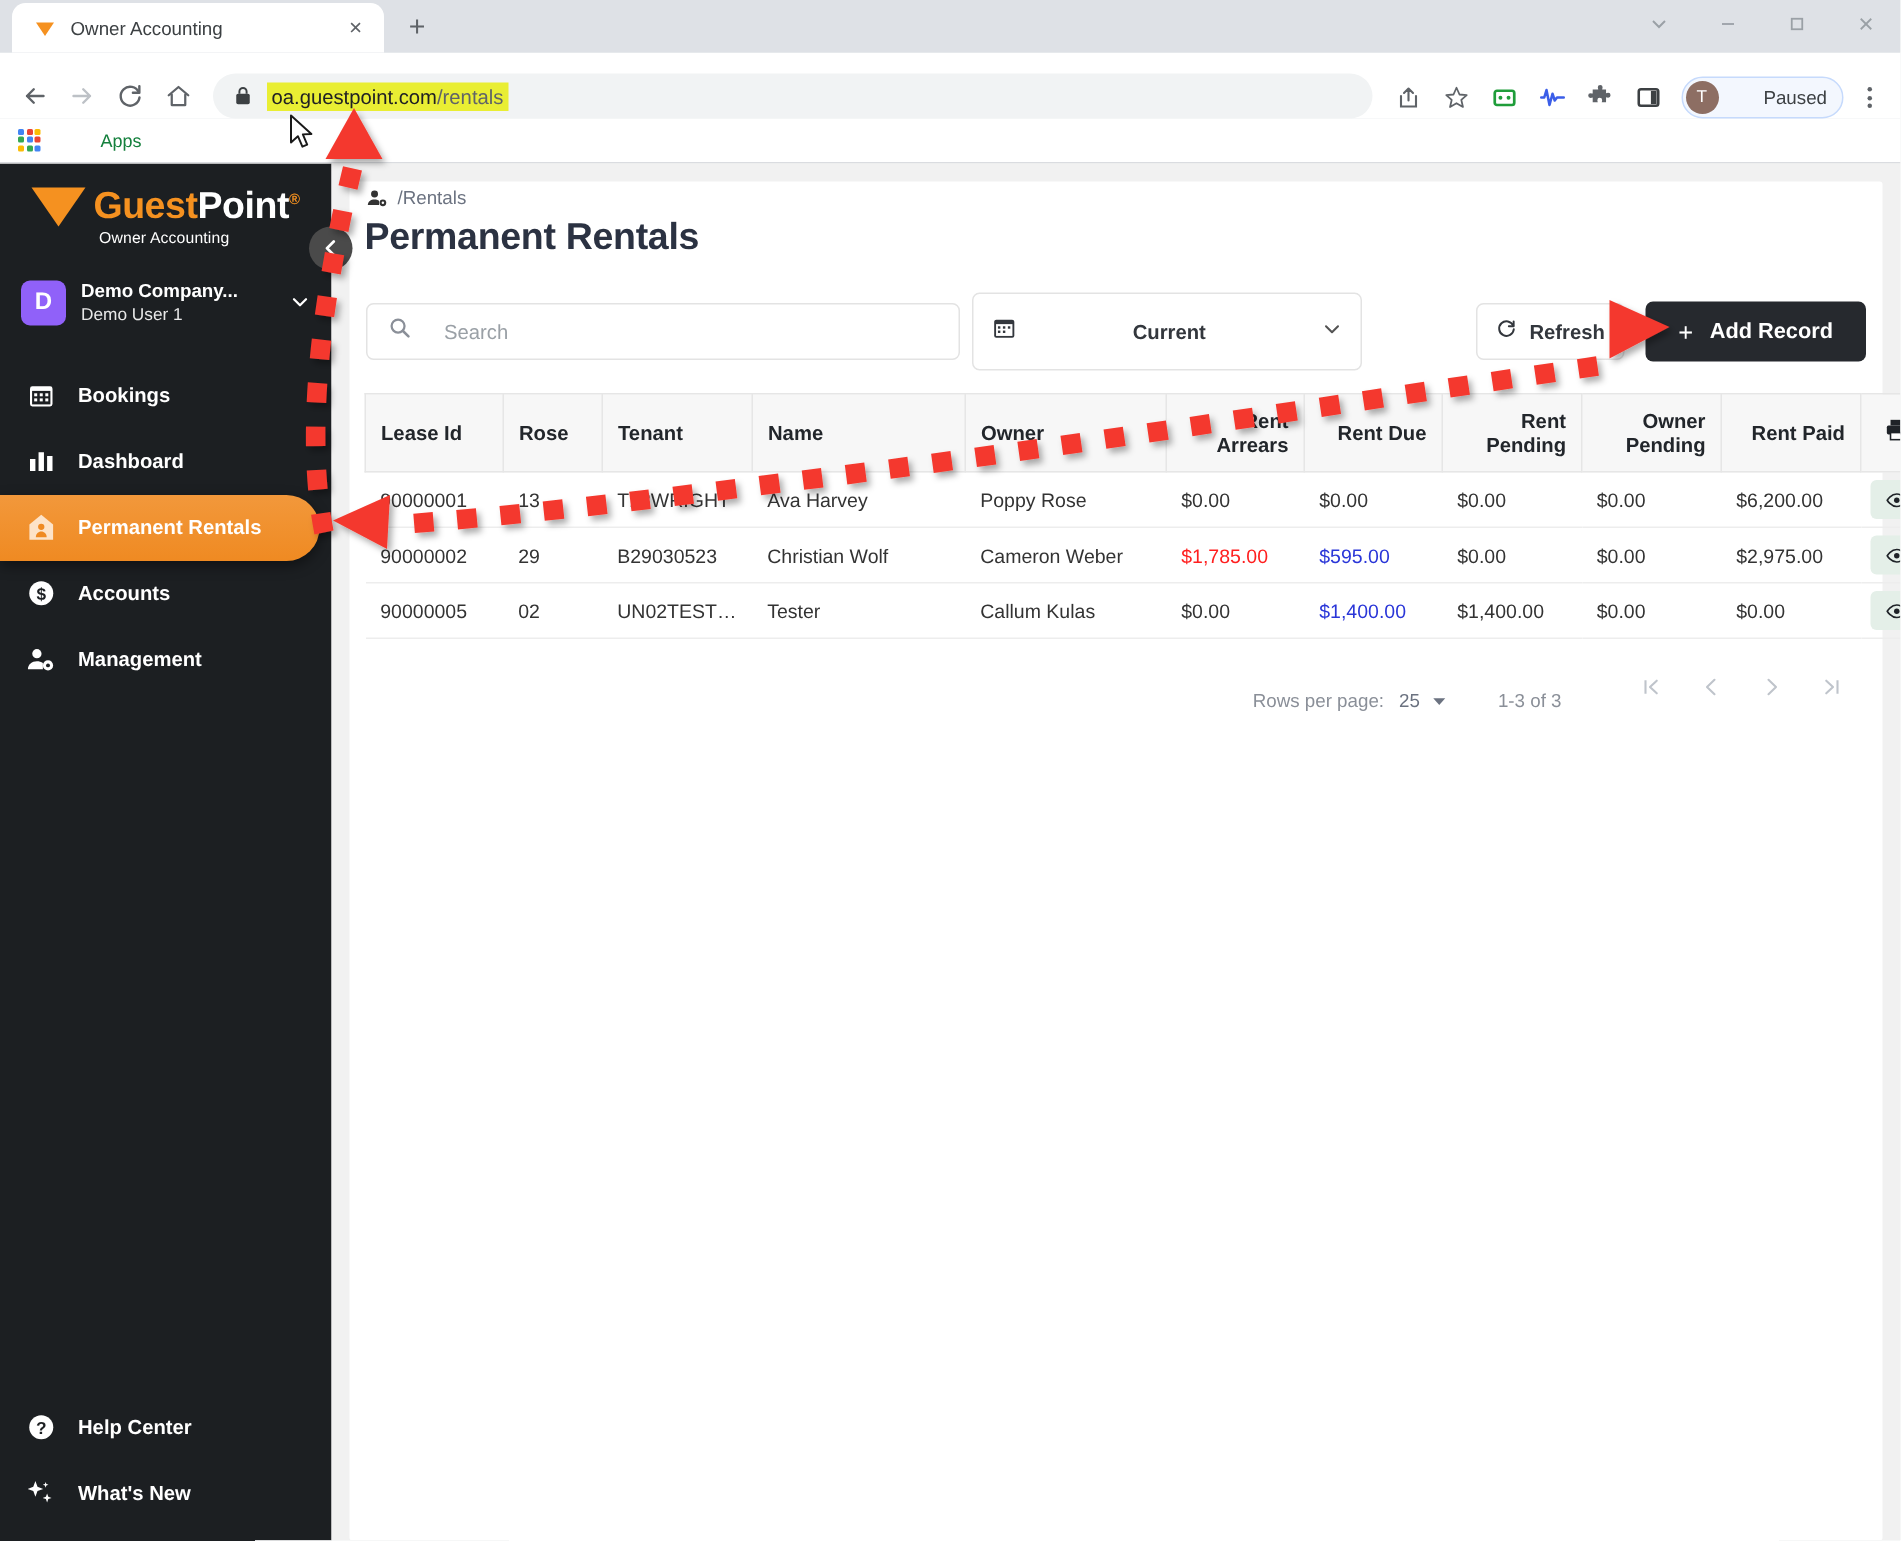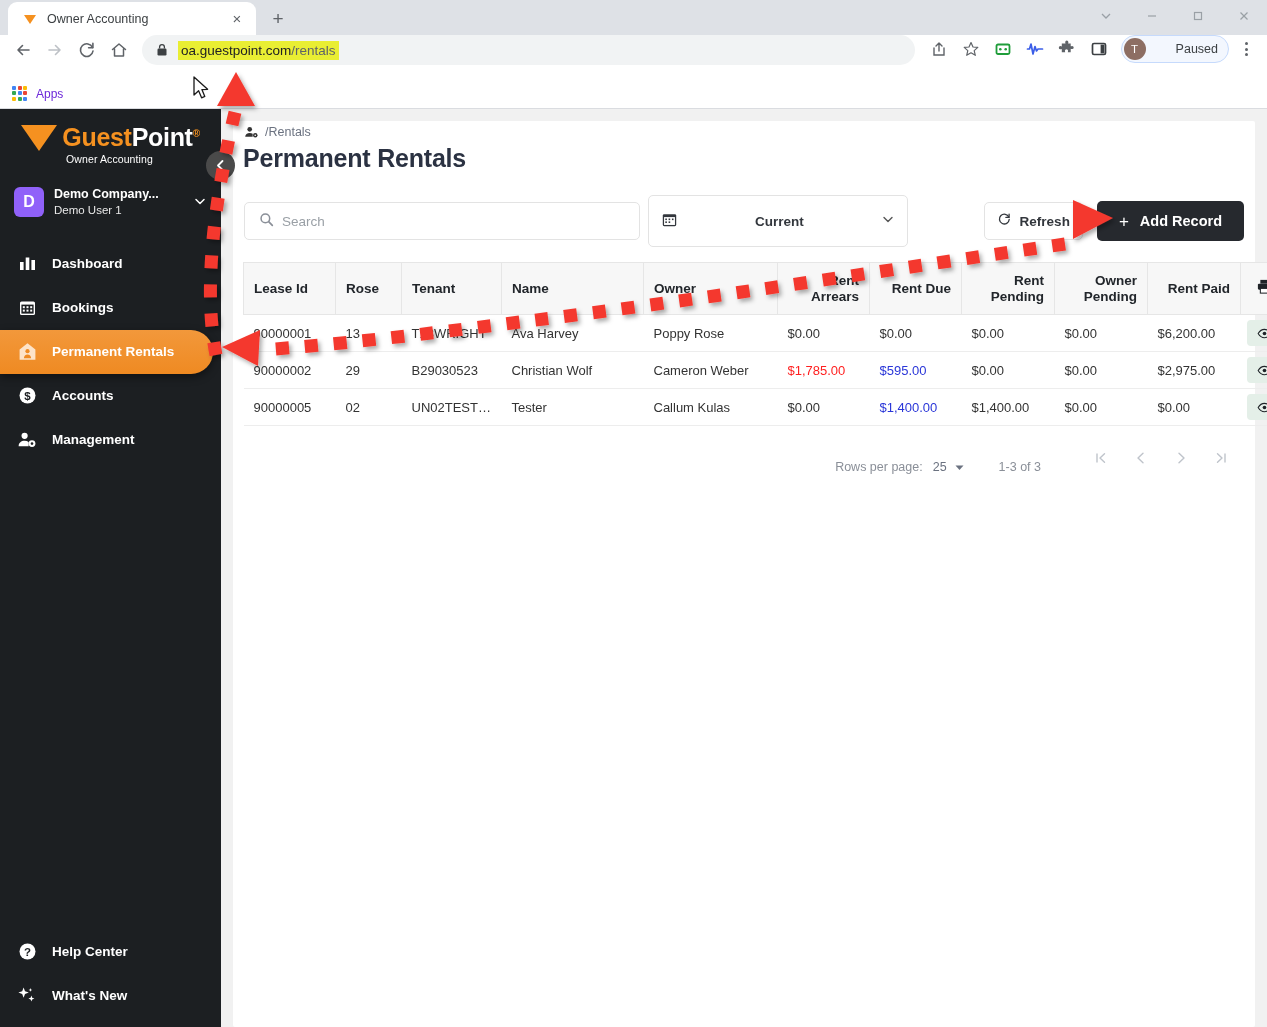--- a/index.html
+++ b/index.html
@@ -34,21 +34,21 @@
     width: 28px; height: 28px; margin-left: 8px; margin-bottom: 3px;
     display: flex; align-items: center; justify-content: center;
     color: #5f6368; font-size: 19px; line-height: 1;
   }
   .wincontrols {
     position: absolute; right: 0; top: 0; height: 32px; display: flex; align-items: center;
   }
   .wc { width: 46px; height: 32px; display: flex; align-items: center; justify-content: center; color:#9aa0a6; }
 
   .toolbar {
-    height: 44px; background: #fff; display: flex; align-items: flex-start;
+    height: 44px; background: #fff; display: flex; align-items: flex-end;
     padding: 0 8px; gap: 2px;
   }
   .navbtn { width: 30px; height: 30px; display:flex; align-items:center; justify-content:center; color:#5f6368; }
   .navbtn.disabled { color: #bdc1c6; }
   .omnibox {
     flex: 1; height: 30px; background: #f1f3f4; border-radius: 16px;
     display: flex; align-items: center; padding: 0 14px; gap: 10px; margin: 0 6px;
     position: relative;
   }
   .omnibox .lock { width: 12px; height: 14px; flex: none; }
@@ -66,21 +66,21 @@
   .kebab { width: 26px; display:flex; flex-direction:column; align-items:center; gap:2.5px; }
   .kebab i { width: 3px; height: 3px; border-radius: 50%; background: #5f6368; display:block; }
 
   .bookmarkbar {
     height: 30px; background: #fff; display: flex; align-items: center; padding: 0 12px; gap: 8px;
     border-bottom: 1px solid #dadce0;
   }
   .apps-grid { width: 16px; height: 16px; display: grid; grid-template-columns: repeat(3, 4px);
                grid-template-rows: repeat(3, 4px); gap: 1.5px; }
   .apps-grid i { display:block; width:4px; height:4px; border-radius:1px; }
-  .bm-label { font-size: 12px; color: #6d28d9; }
+  .bm-label { font-size: 12px; color: #15803d; margin-left: 31px; }
 
   
   .viewport {
     position: absolute; left: 0; top: 109px; width: 1267px; height: 918px;
     background: #f1f1f1; display: flex; overflow: hidden;
   }
 
   
   .sidebar {
     width: 221px; background: #1c1f22; color: #fff; flex: none;
@@ -139,21 +139,21 @@
   .page-card { background: #fff; height: 100%; border-radius: 2px; padding: 0 10px; }
 
   .breadcrumb { display: flex; align-items: center; gap: 6px; padding: 3px 0 0 0; }
   .bc-icon { width: 16px; height: 16px; display:flex; align-items:center; justify-content:center; color:#333; }
   .bc-text { font-size: 12.5px; color: #6b7280; }
   .page-title { font-size: 25px; font-weight: 700; color: #2b3242; margin: 4px 0 0 0; letter-spacing: -.2px; }
 
   .toolbar-row { display: flex; align-items: center; gap: 8px; margin-top: 22px; padding: 0 1px; }
   .search-box {
     flex: 0 0 396px; height: 38px; border: 1px solid #e3e3e3; border-radius: 5px;
-    display: flex; align-items: center; gap: 8px; padding: 0 14px; background: #fff;
+    display: flex; align-items: center; gap: 22px; padding: 0 14px; background: #fff;
   }
   .search-box input {
     border: none; outline: none; flex: 1; font-size: 13.5px; color: #333;
     font-family: "Liberation Sans", sans-serif; background: transparent;
   }
   .search-box input::placeholder { color: #9aa0a6; }
   .period-select {
     flex: 0 0 260px; height: 52px; border: 1px solid #e3e3e3; border-radius: 5px;
     display: flex; align-items: center; padding: 0 12px; background: #fff;
   }
@@ -363,41 +363,41 @@
           <svg width="14" height="14" viewBox="0 0 14 14">
               <polyline points="3,5.5 7,9.5 11,5.5" fill="none" stroke="#fff" stroke-width="1.5" stroke-linecap="round" stroke-linejoin="round"></polyline>
             </svg>
         </span>
       </div>
 
       <div class="nav">
         <div class="nav-item">
           <span class="nav-icon">
             <svg width="19" height="19" viewBox="0 0 19 19">
-                <rect x="2" y="8" width="3.6" height="8" fill="#fff"></rect>
-                <rect x="7.7" y="3.5" width="3.6" height="12.5" fill="#fff"></rect>
-                <rect x="13.4" y="6" width="3.6" height="10" fill="#fff"></rect>
-              </svg>
-          </span>
-          <span>Dashboard</span>
-        </div>
-        <div class="nav-item">
-          <span class="nav-icon">
-            <svg width="19" height="19" viewBox="0 0 19 19">
                 <rect x="2" y="3.5" width="15" height="13.5" rx="1.6" fill="#fff"></rect>
                 <rect x="3.4" y="6.6" width="12.2" height="9" fill="#1c1f22"></rect>
                 <rect x="4.8" y="8.2" width="2" height="2" fill="#fff"></rect>
                 <rect x="8.5" y="8.2" width="2" height="2" fill="#fff"></rect>
                 <rect x="12.2" y="8.2" width="2" height="2" fill="#fff"></rect>
                 <rect x="4.8" y="11.6" width="2" height="2" fill="#fff"></rect>
                 <rect x="8.5" y="11.6" width="2" height="2" fill="#fff"></rect>
                 <rect x="12.2" y="11.6" width="2" height="2" fill="#fff"></rect>
               </svg>
           </span>
           <span>Bookings</span>
+        </div>
+        <div class="nav-item">
+          <span class="nav-icon">
+            <svg width="19" height="19" viewBox="0 0 19 19">
+                <rect x="2" y="8" width="3.6" height="8" fill="#fff"></rect>
+                <rect x="7.7" y="3.5" width="3.6" height="12.5" fill="#fff"></rect>
+                <rect x="13.4" y="6" width="3.6" height="10" fill="#fff"></rect>
+              </svg>
+          </span>
+          <span>Dashboard</span>
         </div>
         <div class="nav-item active">
           <span class="nav-icon">
             <svg width="21" height="21" viewBox="0 0 21 21">
                 <path d="M10.5 2.2 2.6 8.6v10.2h15.8V8.6z" fill="#fde3c8"></path>
                 <circle cx="10.5" cy="10.2" r="2.1" fill="#ef8a22"></circle>
                 <path d="M6.9 17.2c0-2.3 1.6-3.8 3.6-3.8s3.6 1.5 3.6 3.8z" fill="#ef8a22"></path>
               </svg>
           </span>
           <span>Permanent Rentals</span>

